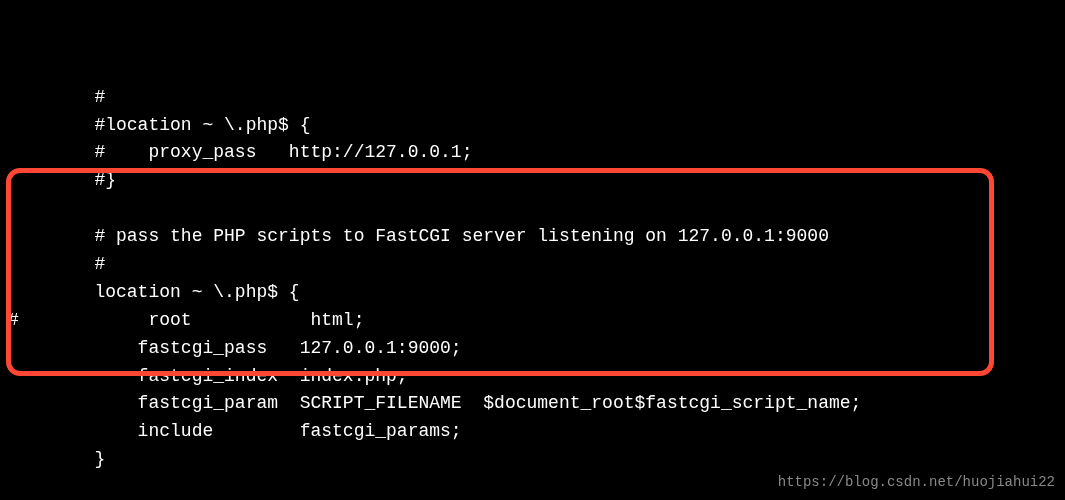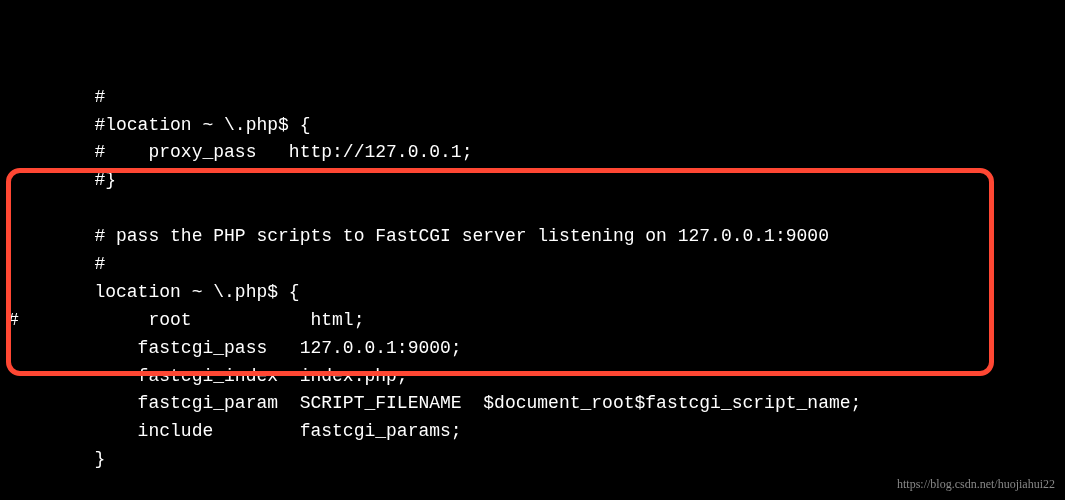--- a/index.html
+++ b/index.html
@@ -35,23 +35,23 @@
       pointer-events: none;
       z-index: 10;
     }
     .line {
       white-space: pre;
     }
     .watermark {
       position: absolute;
       bottom: 6px;
       right: 10px;
-      font-size: 12px;
+      font-size: 14px;
       color: #888;
-      font-family: Liberation Serif, serif;
+      font-family: Liberation Mono, monospace;
     }
   </style>
 </head>
 <body>
 
 <div class="terminal">
   <div class="highlight-box"></div>
   <div id="code-lines"><div class="line">        #</div><div class="line">        #location ~ \.php$ {</div><div class="line">        #    proxy_pass   http://127.0.0.1;</div><div class="line">        #}</div><div class="line"> </div><div class="line">        # pass the PHP scripts to FastCGI server listening on 127.0.0.1:9000</div><div class="line">        #</div><div class="line">        location ~ \.php$ {</div><div class="line">#            root           html;</div><div class="line">            fastcgi_pass   127.0.0.1:9000;</div><div class="line">            fastcgi_index  index.php;</div><div class="line">            fastcgi_param  SCRIPT_FILENAME  $document_root$fastcgi_script_name;</div><div class="line">            include        fastcgi_params;</div><div class="line">        }</div><div class="line"> </div></div>
 </div>
 

